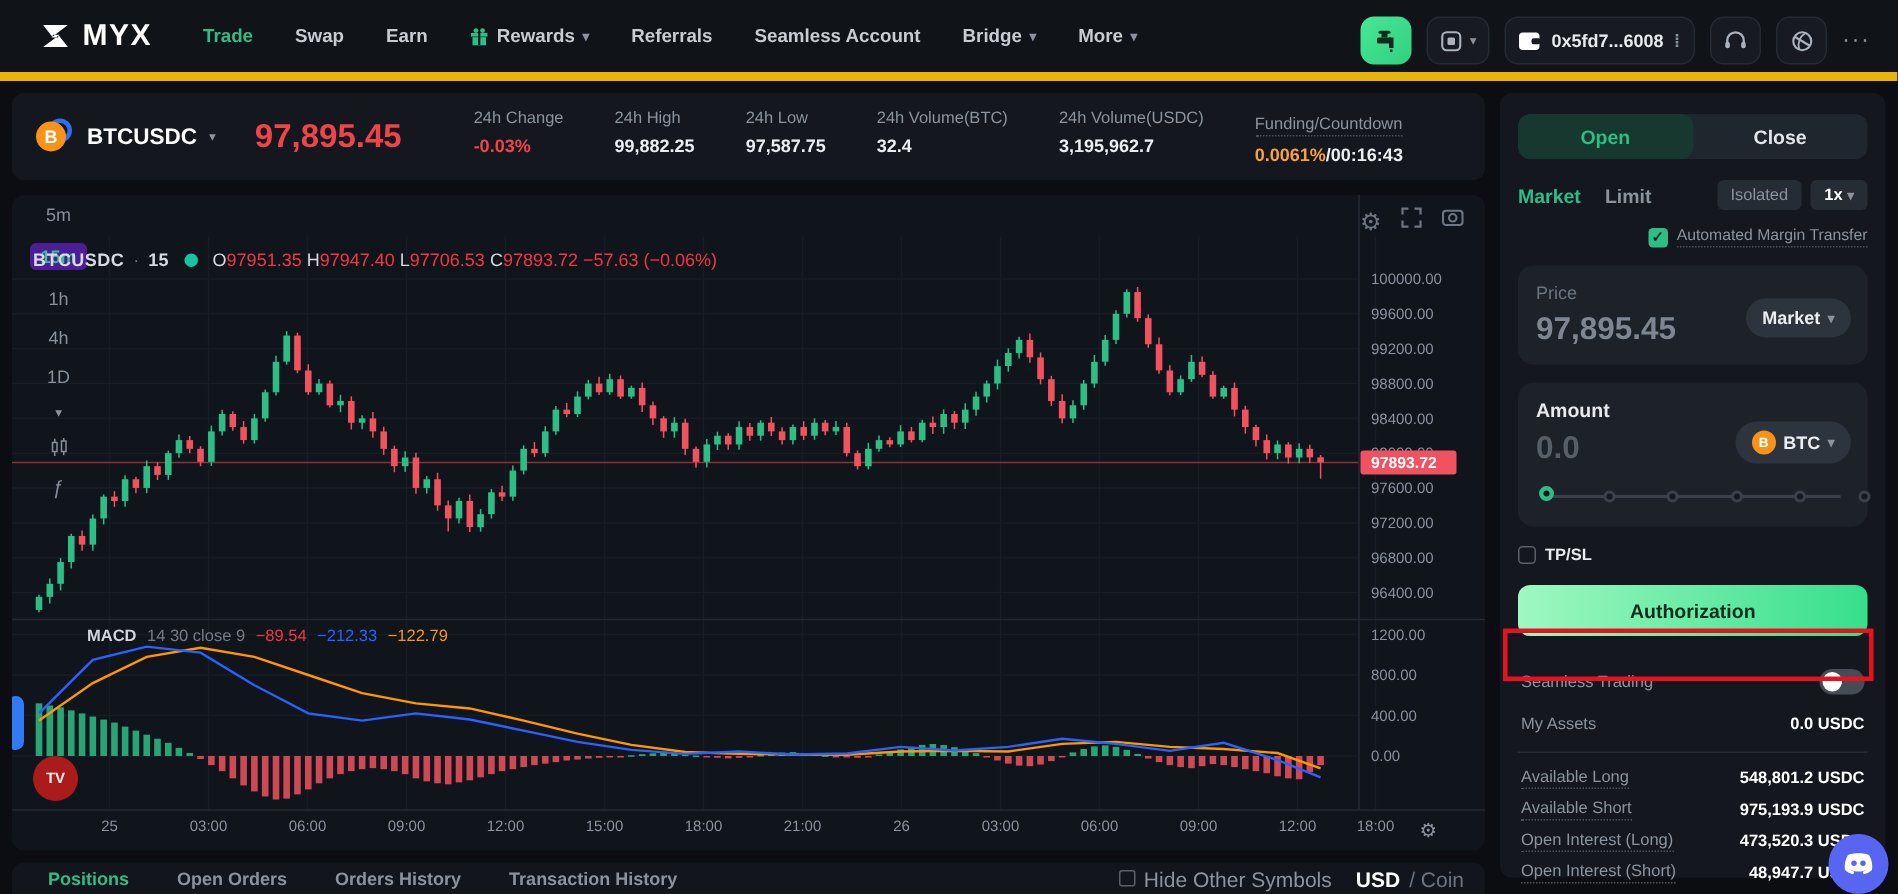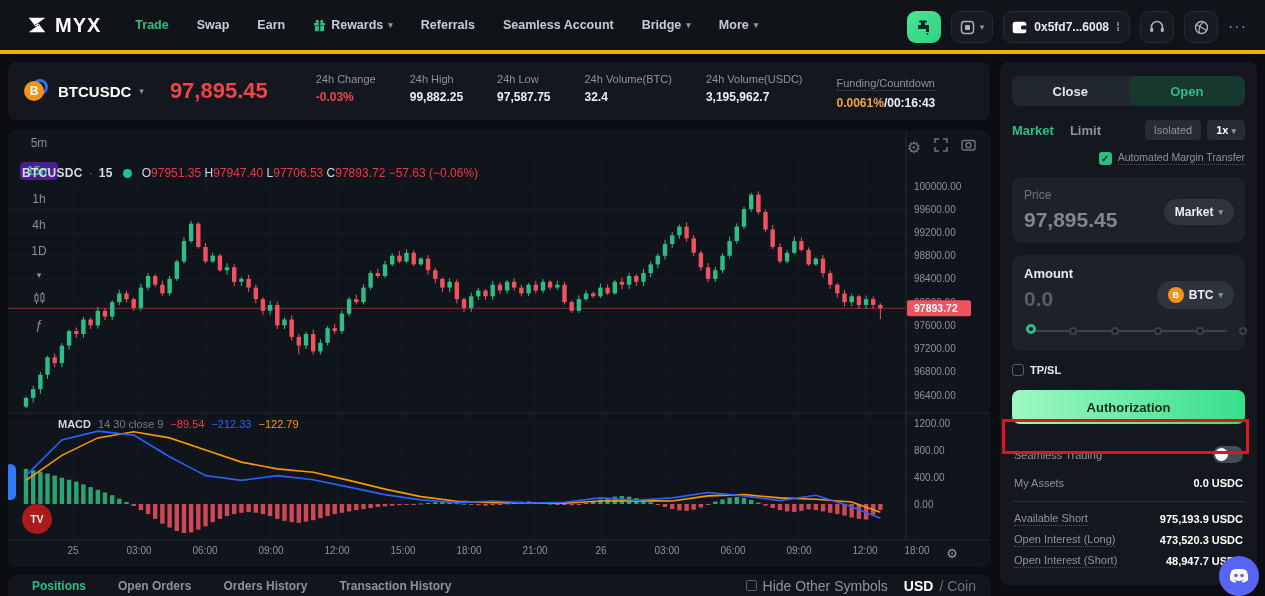--- a/index.html
+++ b/index.html
@@ -2,21 +2,21 @@
 <html><head>
 <meta charset="utf-8">
 <style>
   * { margin:0; padding:0; box-sizing:border-box; }
   html,body { width:1265px; height:596px; overflow:hidden; background:#0b0d12;
     font-family:"Liberation Sans", sans-serif; color:#e8eaed; }
   .page { position:relative; width:1265px; height:596px; background:#0b0d12; }
 
   
   .topbar { position:absolute; left:0; top:0; width:1265px; height:54px;
-    background:#101318; border-bottom:4px solid #eab308; display:flex; }
+    background:#101318; border-bottom:6px solid #eab308; display:flex; }
   .logo { display:flex; align-items:center; gap:7px; margin-left:26px; font-weight:bold;
     font-size:20px; letter-spacing:1px; color:#fff; }
   .logo-mark { width:22px; height:22px; }
   .nav { display:flex; align-items:center; gap:28px; margin-left:34px; }
   .nav-item { font-size:12.5px; font-weight:bold; color:#c7ccd3; cursor:pointer;
     display:flex; align-items:center; gap:5px; white-space:nowrap; }
   .nav-item.active { color:#2ebd85; }
   .caret { font-size:9px; color:#8b939e; }
   .topbar-right { position:absolute; right:18px; top:0; height:54px; display:flex; align-items:center; gap:10px; }
   .icon-btn { height:32px; min-width:34px; border-radius:9px; background:#171b21; border:1px solid #252b33;
@@ -744,22 +744,22 @@
     <div class="bottom-right">
       <span class="sq-check"></span>
       <span>Hide Other Symbols</span>
       <span class="cur-usd" style="margin-left:10px">USD</span>
       <span style="color:#6b7480">/ Coin</span>
     </div>
   </div>
 
   <div class="panel">
     <div class="oc-tabs">
+      <div class="oc-tab active">Open</div>
       <div class="oc-tab">Close</div>
-      <div class="oc-tab active">Open</div>
     </div>
     <div class="type-row">
       <span class="otype active">Market</span>
       <span class="otype">Limit</span>
       <span class="type-right">
         <span class="chip">Isolated</span>
         <span class="chip lev"><span>1x</span> <span class="caret">▾</span></span>
       </span>
     </div>
     <div class="amt-row">
@@ -803,20 +803,24 @@
           <span class="toggle-knob"></span>
         </span>
     </div>
     <div class="assets-row">
       <span class="row-label">My Assets</span>
       <span class="assets-val">0.0  USDC</span>
     </div>
     <div class="panel-divider"></div>
     <div id="panel-stats">
         <div class="pstat">
+          <span class="pstat-label">Available Long</span>
+          <span class="pstat-val">548,801.2 USDC</span>
+        </div>
+        <div class="pstat">
           <span class="pstat-label">Available Short</span>
           <span class="pstat-val">975,193.9 USDC</span>
         </div>
         <div class="pstat">
           <span class="pstat-label">Open Interest (Long)</span>
           <span class="pstat-val">473,520.3 USDC</span>
         </div>
         <div class="pstat">
           <span class="pstat-label">Open Interest (Short)</span>
           <span class="pstat-val">48,947.7 USDC</span>

